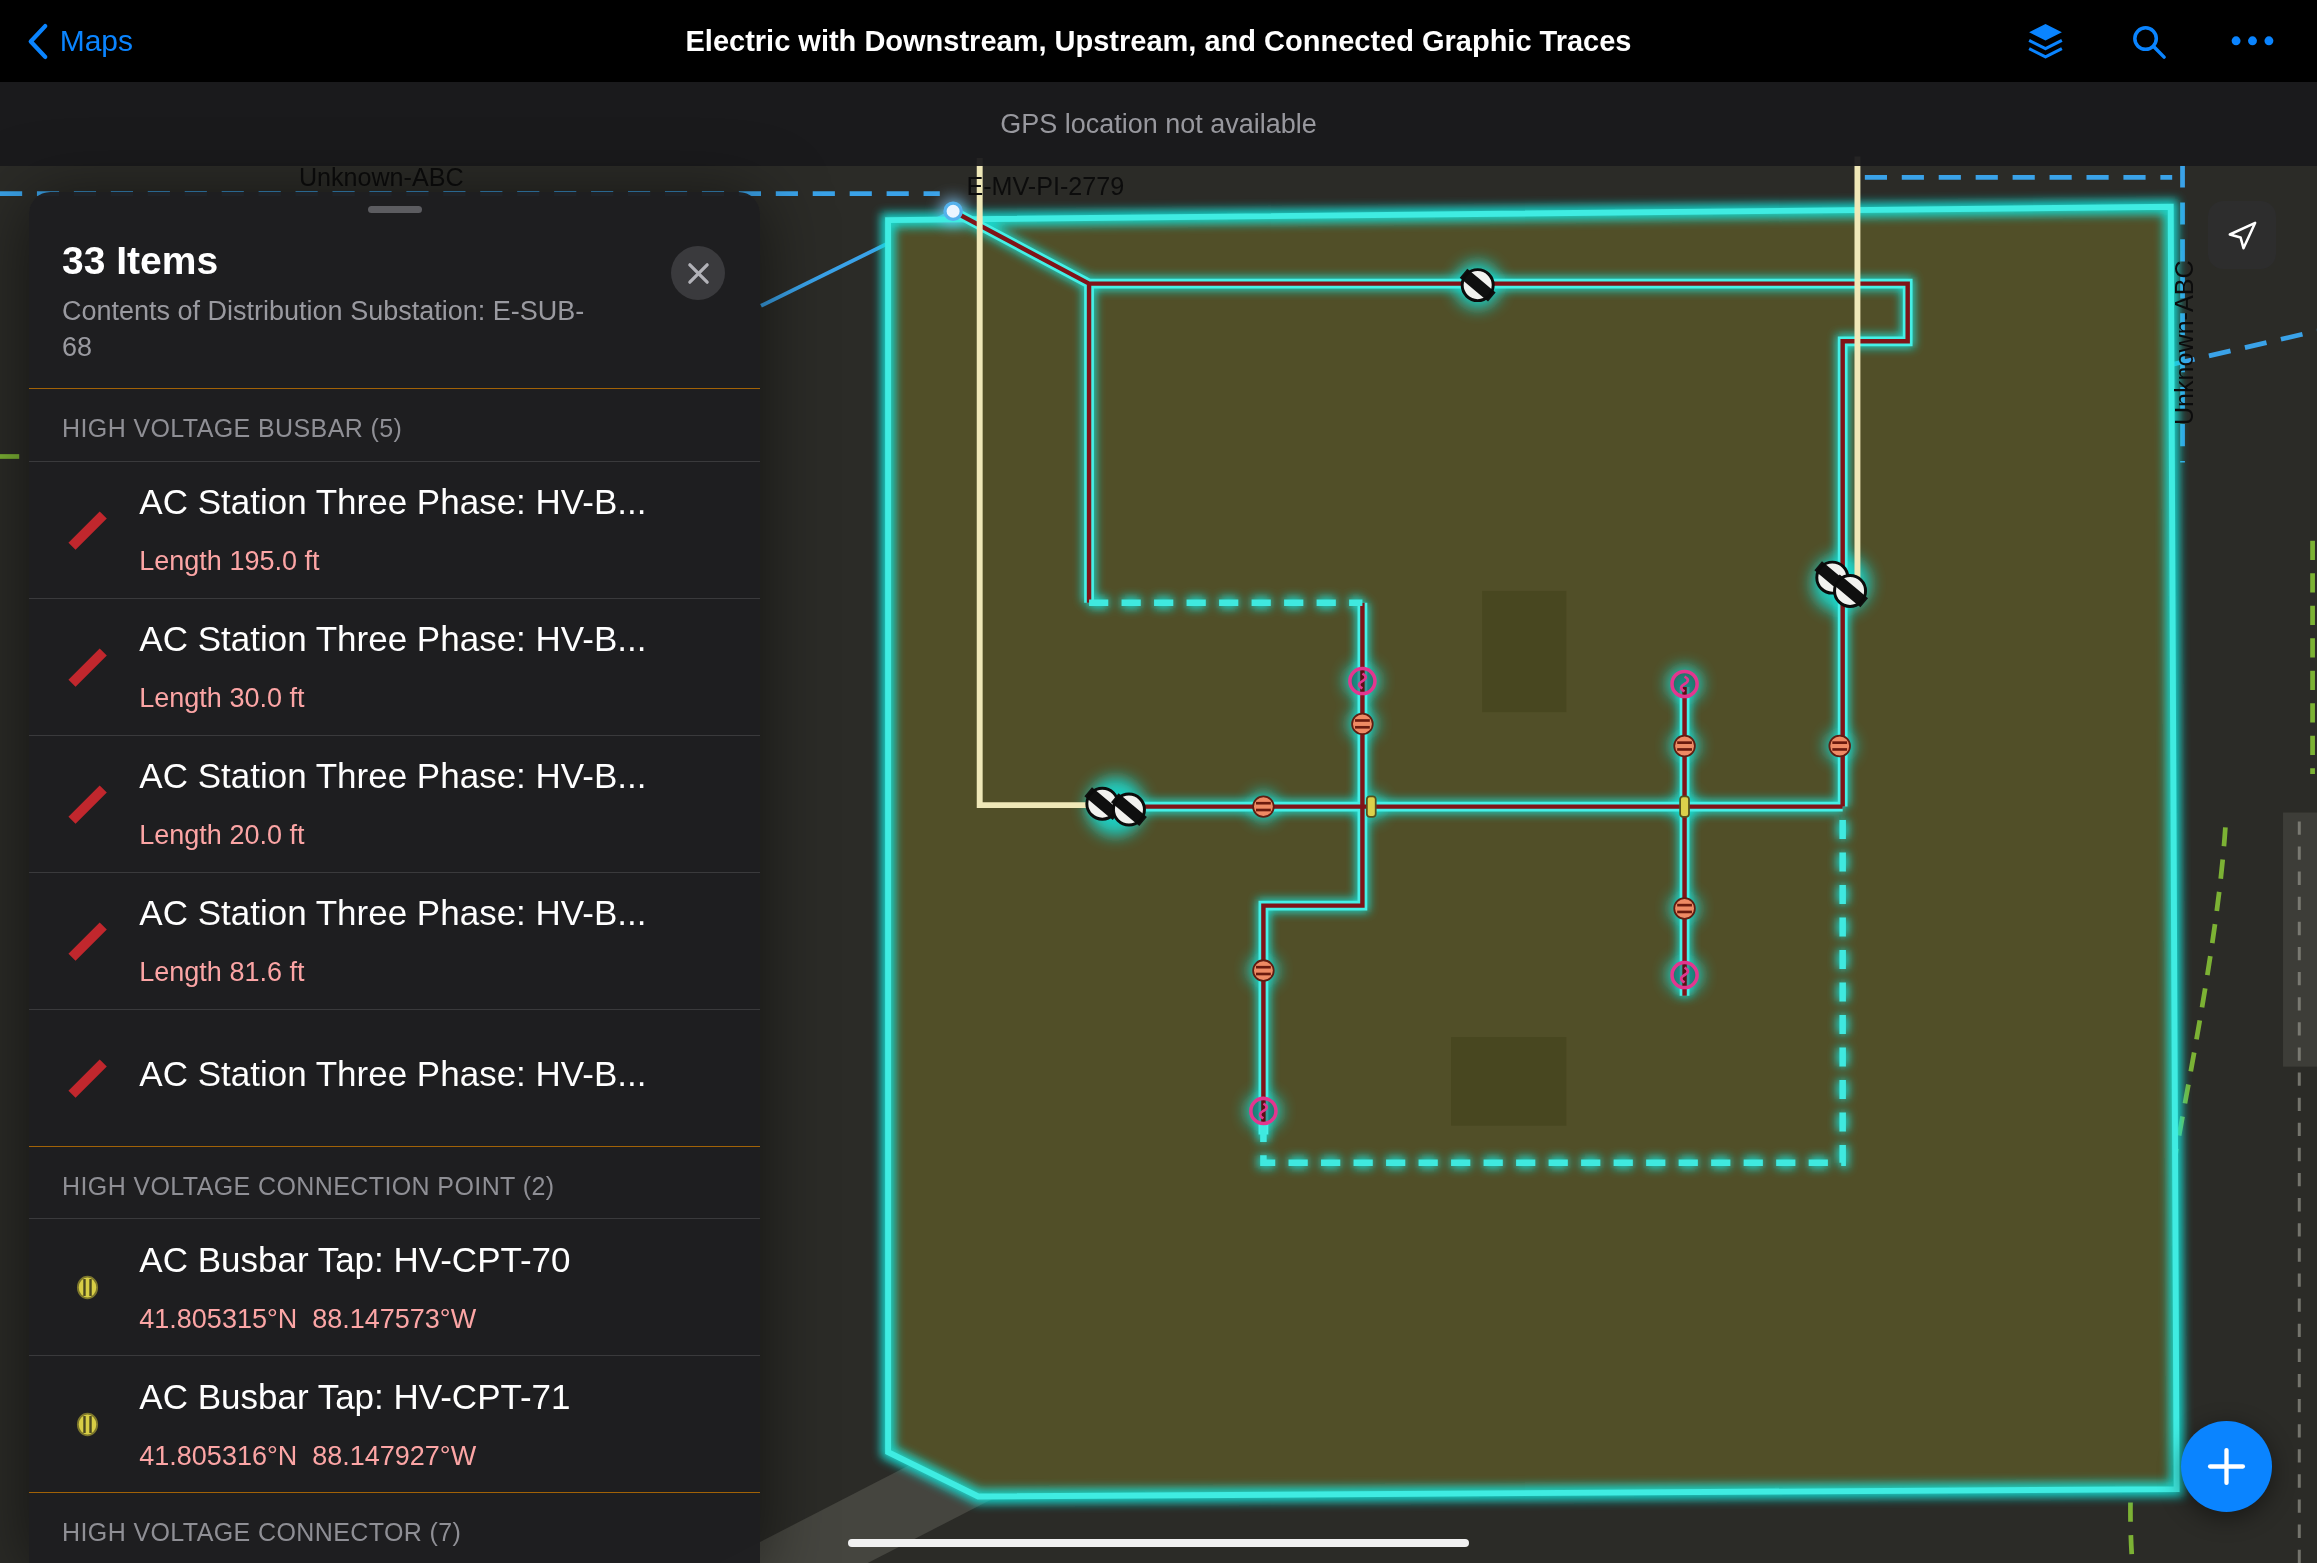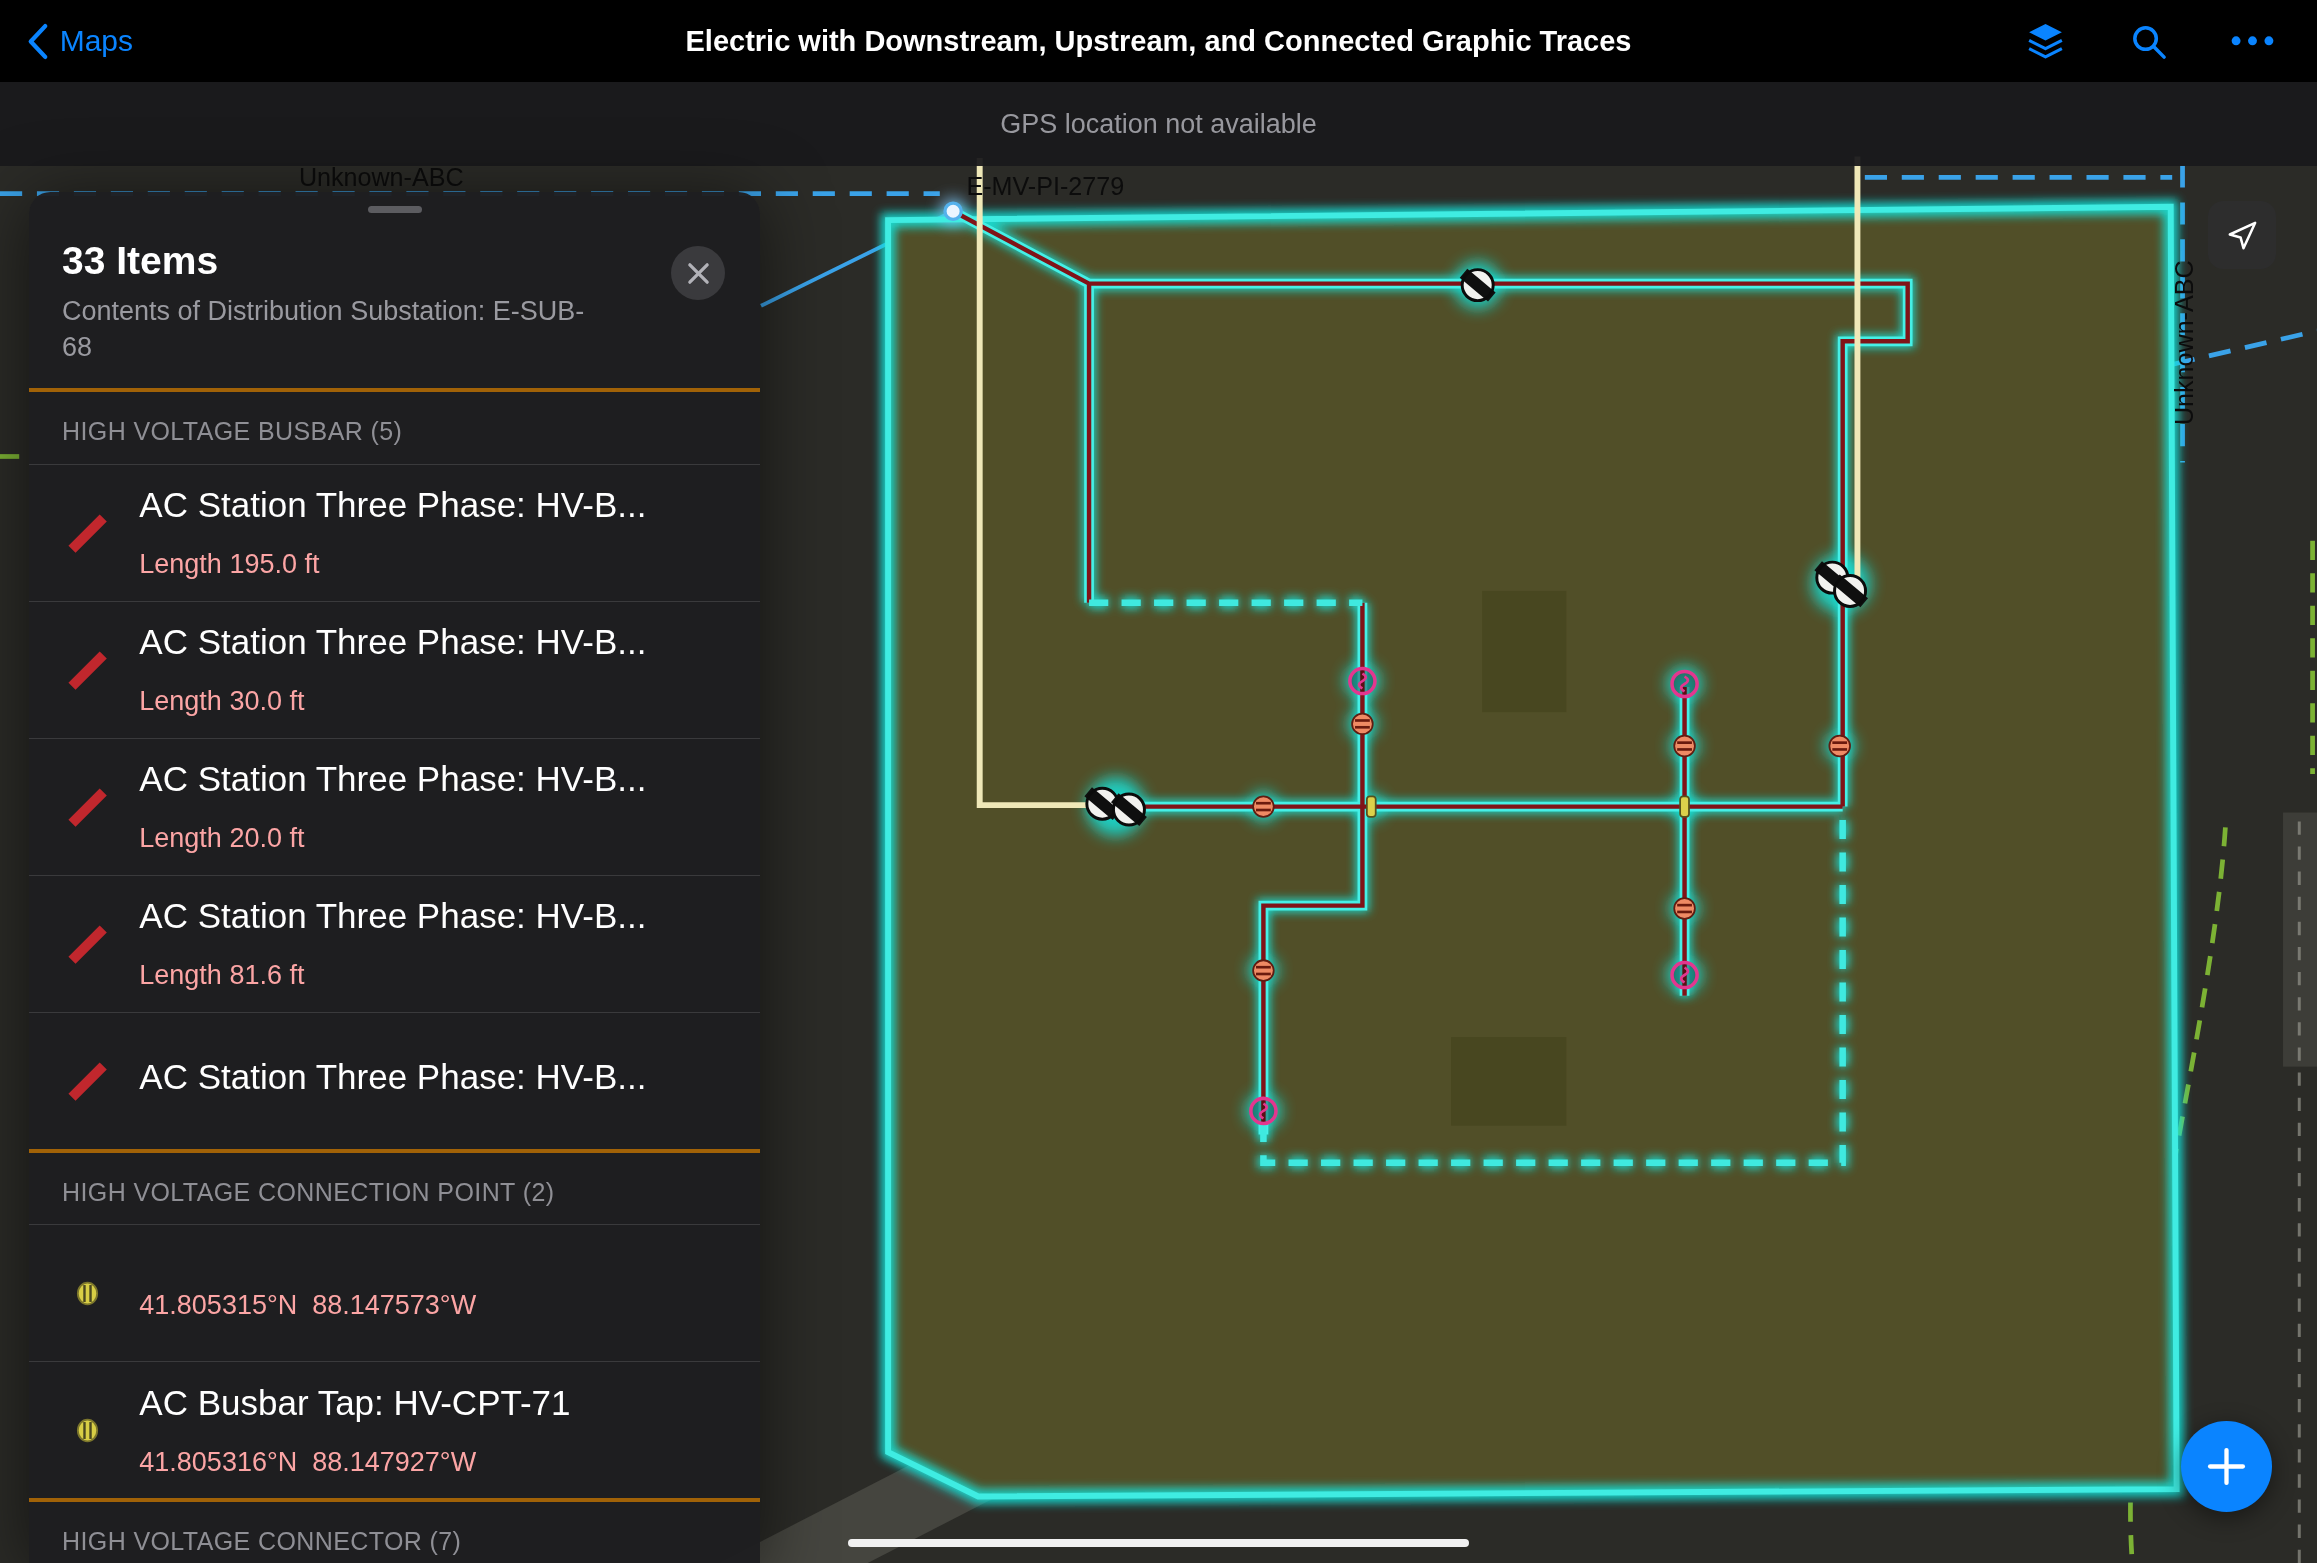--- a/index.html
+++ b/index.html
@@ -23,21 +23,21 @@
   
   .panel{position:absolute;left:29px;top:192px;width:731px;height:1371px;z-index:12;
     background:rgba(30,30,32,.97);border-radius:21.3px 21.3px 0 0;overflow:hidden;
     box-shadow:0 7.8px 68px rgba(0,0,0,.55);}
   .grab{width:54px;height:7.8px;border-radius:3.9px;background:#5c5c60;margin:13.6px auto 3.9px;}
   .phead{position:relative;padding:9.7px 126px 23px 33px;}
   .phead h1{margin:11.6px 0 11.6px;font-size:39px;font-weight:700;color:#fff;}
   .phead .sub{font-size:27px;color:#9a9aa0;line-height:1.32;max-width:529px;margin:0;}
   .close{position:absolute;top:29px;right:35px;width:54px;height:54px;border-radius:50%;
     background:#3a3a3d;border:none;display:flex;align-items:center;justify-content:center;cursor:pointer;padding:0;}
-  .sec{border-top:4px solid #a16207;padding:25px 33px 17.5px;color:#8f8f95;font-size:25px;letter-spacing:0.4px;}
+  .sec{border-top:1px solid #a16207;padding:25px 33px 17.5px;color:#8f8f95;font-size:25px;letter-spacing:0.4px;}
   .row{border-top:1px solid #3a3a3c;display:flex;align-items:center;min-height:136px;padding:0 17.5px 0 27px;gap:21.3px;cursor:pointer;}
   .ic{width:62px;display:flex;justify-content:center;align-items:center;flex:none;}
   .tx{min-width:0;}
   .t{font-size:35px;font-weight:400;color:#fff;margin-bottom:8.7px;white-space:nowrap;}
   .s{font-size:27px;color:#fca5a5;white-space:pre-wrap;margin-top:24px;}
   
   .locate{position:absolute;left:2208px;top:201px;width:68px;height:68px;border-radius:15.5px;z-index:8;
     background:rgba(46,46,48,.72);display:flex;align-items:center;justify-content:center;cursor:pointer;}
   .fab{position:absolute;left:2181px;top:1421px;width:91px;height:91px;border-radius:50%;z-index:8;
     background:#0A84FF;display:flex;align-items:center;justify-content:center;cursor:pointer;
@@ -327,20 +327,21 @@
       <div class="sec">HIGH VOLTAGE CONNECTION POINT (2)</div>
       <div class="row">
         <span class="ic">
           <svg width="29" height="29" viewBox="0 0 24 24">
             <ellipse cx="12" cy="12" rx="8" ry="9" fill="#d8ce45" stroke="#7c762c" stroke-width="1.5"></ellipse>
             <line x1="9.5" y1="5" x2="9.5" y2="19" stroke="#4a4720" stroke-width="2"></line>
             <line x1="14.5" y1="5" x2="14.5" y2="19" stroke="#4a4720" stroke-width="2"></line>
           </svg>
         </span>
         <div class="tx">
+          <div class="t">AC Busbar Tap: HV-CPT-70</div>
           <div class="s">41.805315°N  88.147573°W</div>
         </div>
       </div>
       <div class="row">
         <span class="ic">
           <svg width="29" height="29" viewBox="0 0 24 24">
             <ellipse cx="12" cy="12" rx="8" ry="9" fill="#d8ce45" stroke="#7c762c" stroke-width="1.5"></ellipse>
             <line x1="9.5" y1="5" x2="9.5" y2="19" stroke="#4a4720" stroke-width="2"></line>
             <line x1="14.5" y1="5" x2="14.5" y2="19" stroke="#4a4720" stroke-width="2"></line>
           </svg>

